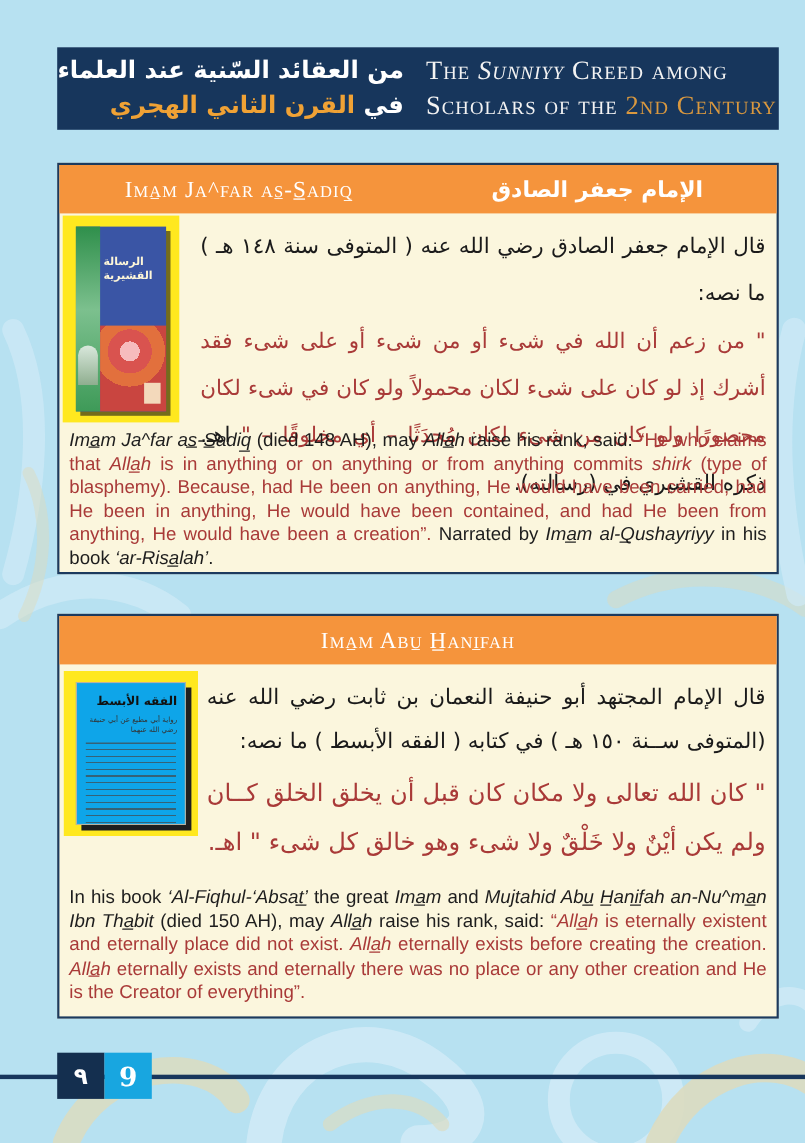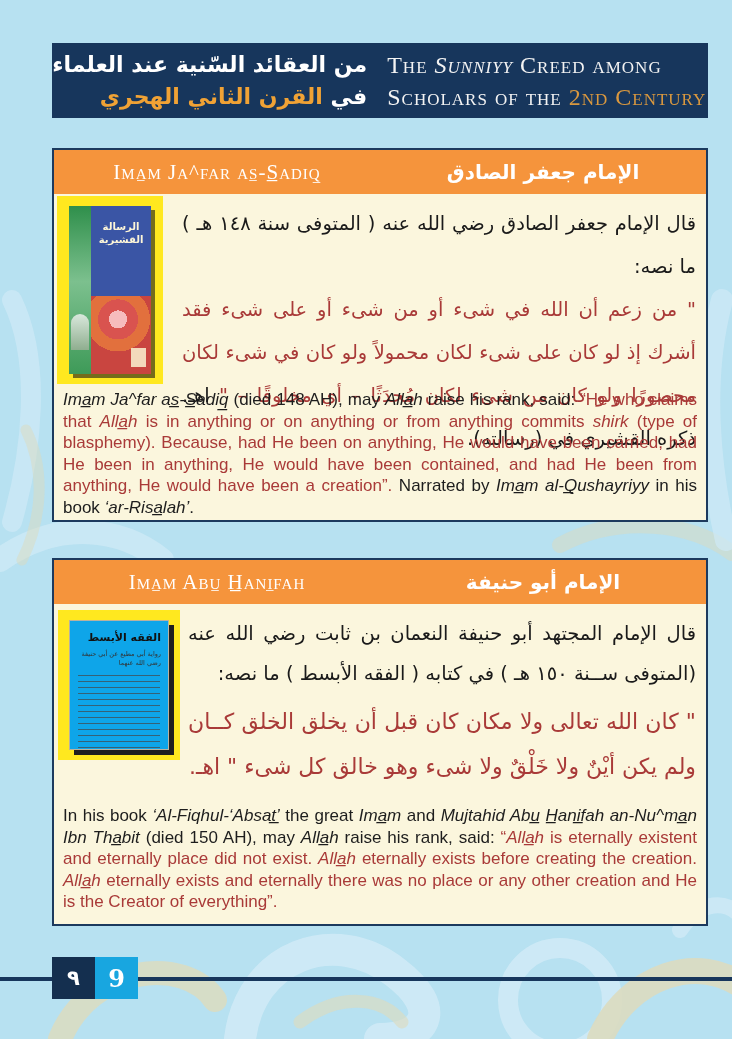--- a/index.html
+++ b/index.html
@@ -65,23 +65,23 @@
   
   .cover1{
     position:relative;width:82px;height:168px;background:#3a55a5;
     box-shadow:4px 4px 0 rgba(25,25,25,.6);
   }
   .cover1 .green{
     position:absolute;left:0;top:0;width:22px;height:100%;
     background:linear-gradient(180deg,#2f8f4b 0%,#7cc08e 45%,#3e9a58 100%);
   }
   .cover1 .ctitle{
-    position:absolute;left:22px;top:4px;width:60px;height:90px;
+    position:absolute;left:22px;top:16px;width:60px;height:90px;
     color:#fdf6d8;font-size:10px;line-height:13px;font-weight:bold;
-    direction:rtl;text-align:center;box-sizing:border-box;padding:10px 3px 0;
+    direction:rtl;text-align:left;box-sizing:border-box;padding:10px 3px 0;
   }
   .cover1 .art{
     position:absolute;left:22px;bottom:0;width:60px;height:78px;
     background:
       radial-gradient(circle at 45% 30%, #f6bcbd 0 9px, #d9534f 9px 20px, #e2703d 20px 32px, #c94540 32px);
   }
   .cover1 .mosque{
     position:absolute;left:2px;bottom:24px;width:18px;height:36px;
     background:linear-gradient(180deg,#d9e8dc,#8fae8f);
     border-radius:9px 9px 0 0;
@@ -189,23 +189,20 @@
     </div>
     <div class="en-text en-text-1"><span class="it">Ima̲m Ja^far as̲-S̲adiq̲</span><span> (died 148 AH), may </span><span class="it">Alla̲h</span><span> raise his rank, said: </span><span class="red">“He who claims that </span><span class="red it">Alla̲h</span><span class="red"> is in anything or on anything or from anything commits </span><span class="red it">shirk</span><span class="red"> (type of blasphemy). Because, had He been on anything, He would have been carried, had He been in anything, He would have been contained, and had He been from anything, He would have been a creation”.</span><span> Narrated by </span><span class="it">Ima̲m al-Q̲ushayriyy</span><span> in his book </span><span class="it">‘ar-Risa̲lah’</span><span>.</span></div>
   </div>
 </div>
 
 <div class="section section-2">
   <div class="sec-header">
     <div class="half">
         <span class="en">Ima̲m Abu̲ H̲ani̲fah</span>
       </div>
-    <div class="half">
-        <span class="ar">الإمام أبو حنيفة</span>
-      </div>
   </div>
   <div class="sec-body">
     <div class="book-frame frame-2">
       <div class="page2">
         <div class="t">الفقه الأبسط</div>
         <div class="s">
           <div>رواية أبي مطيع عن أبي حنيفة</div>
           <div>رضي الله عنهما</div>
         </div>
         <div class="lines"></div>

